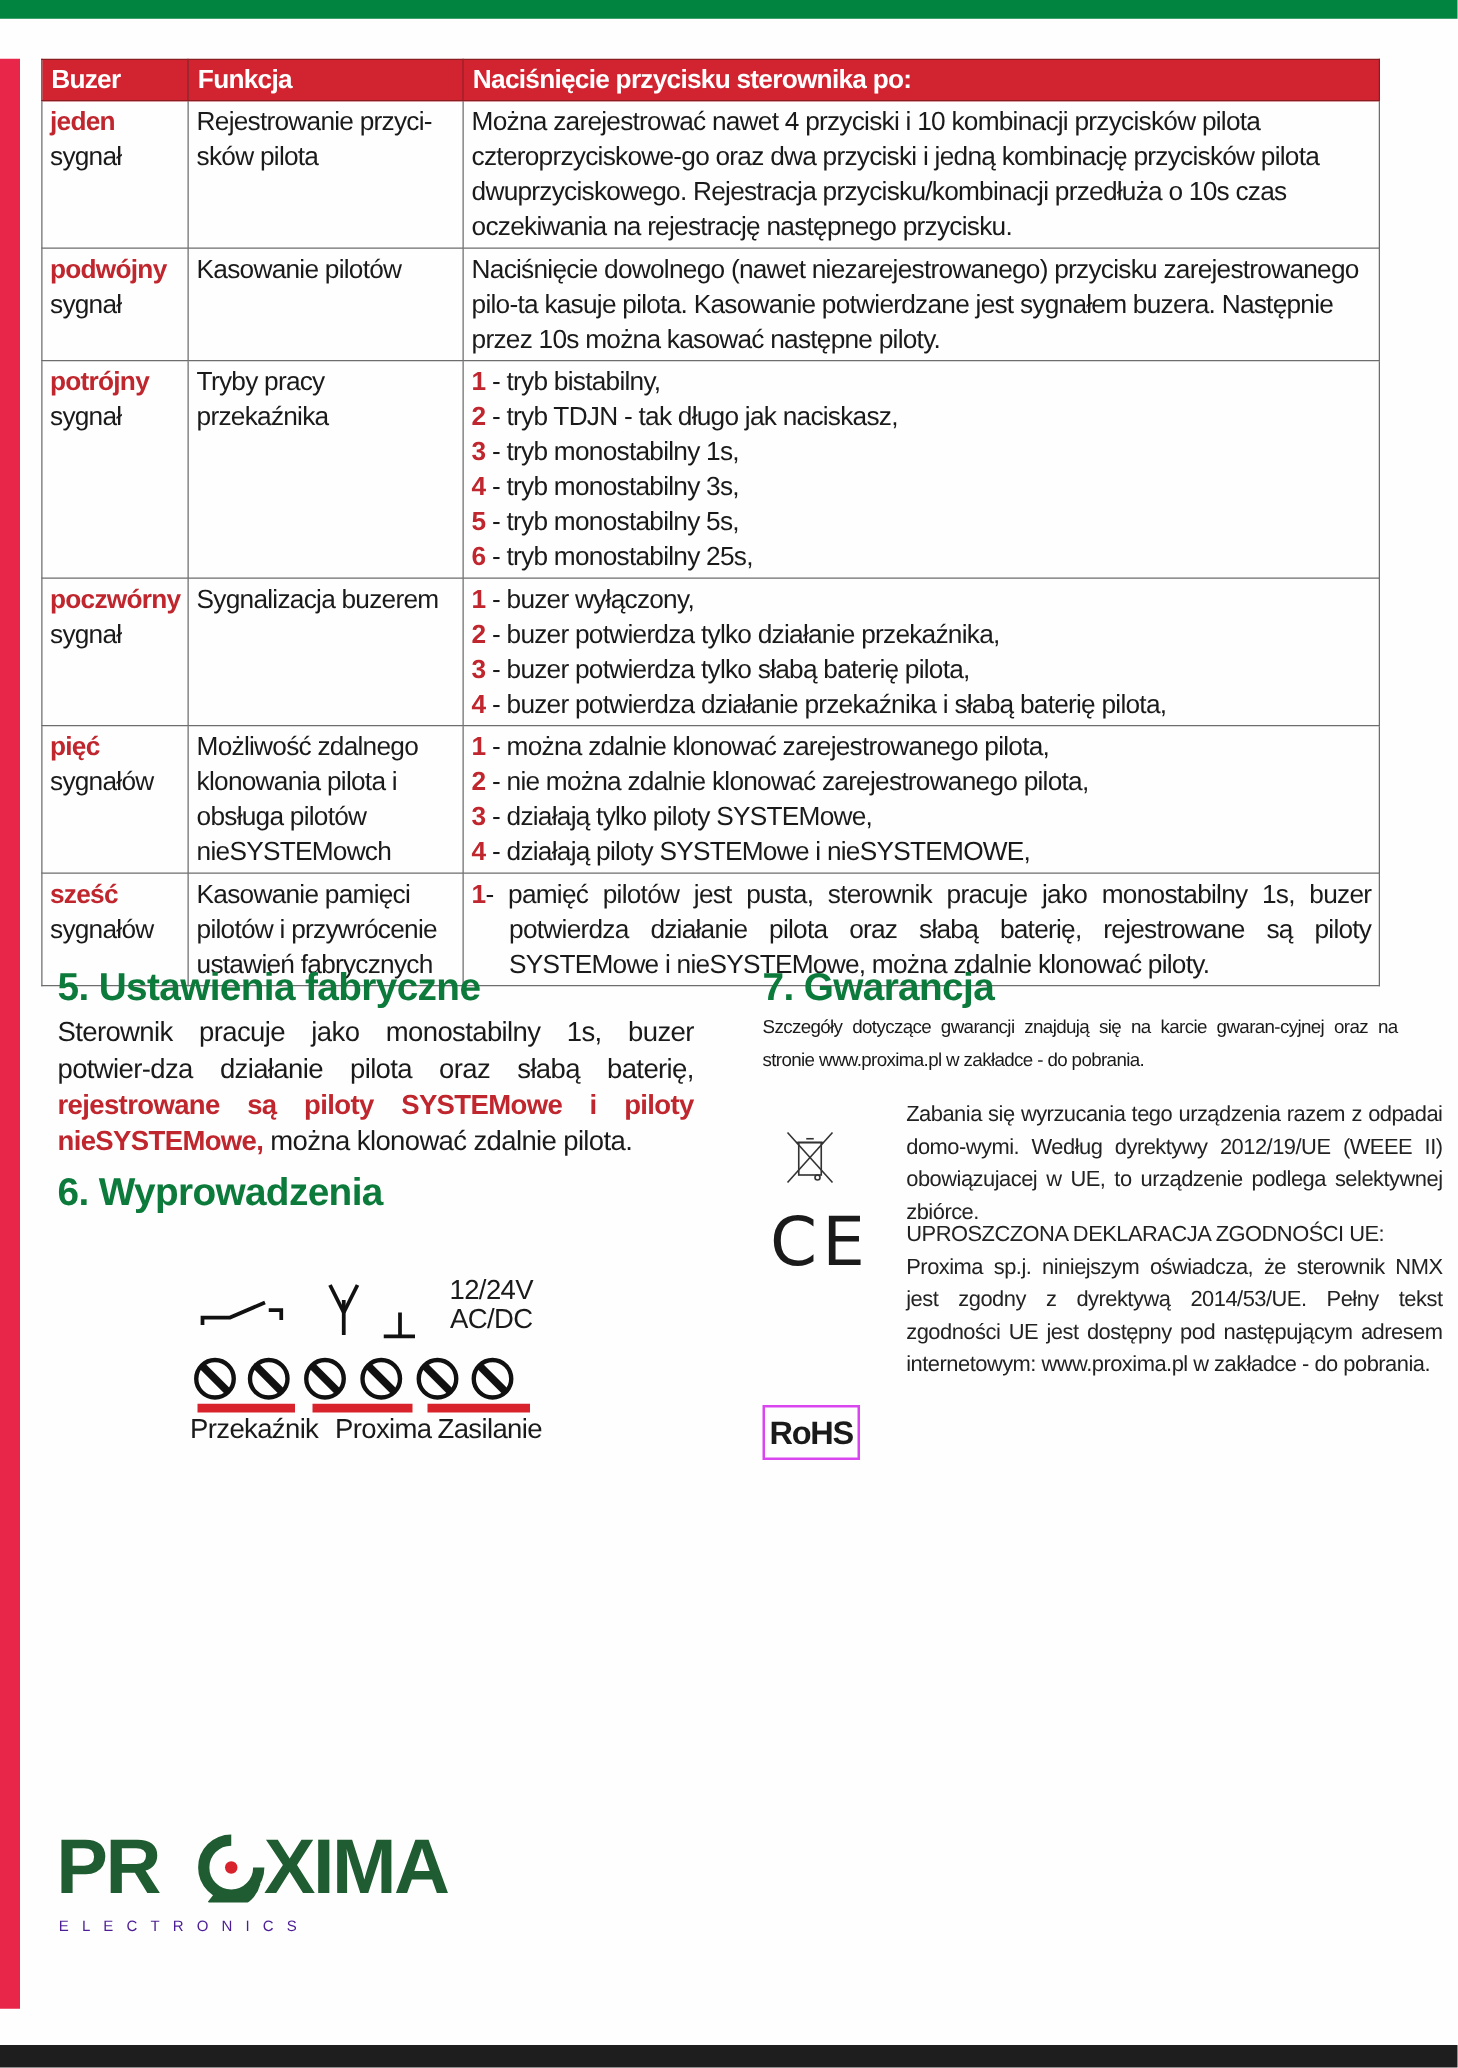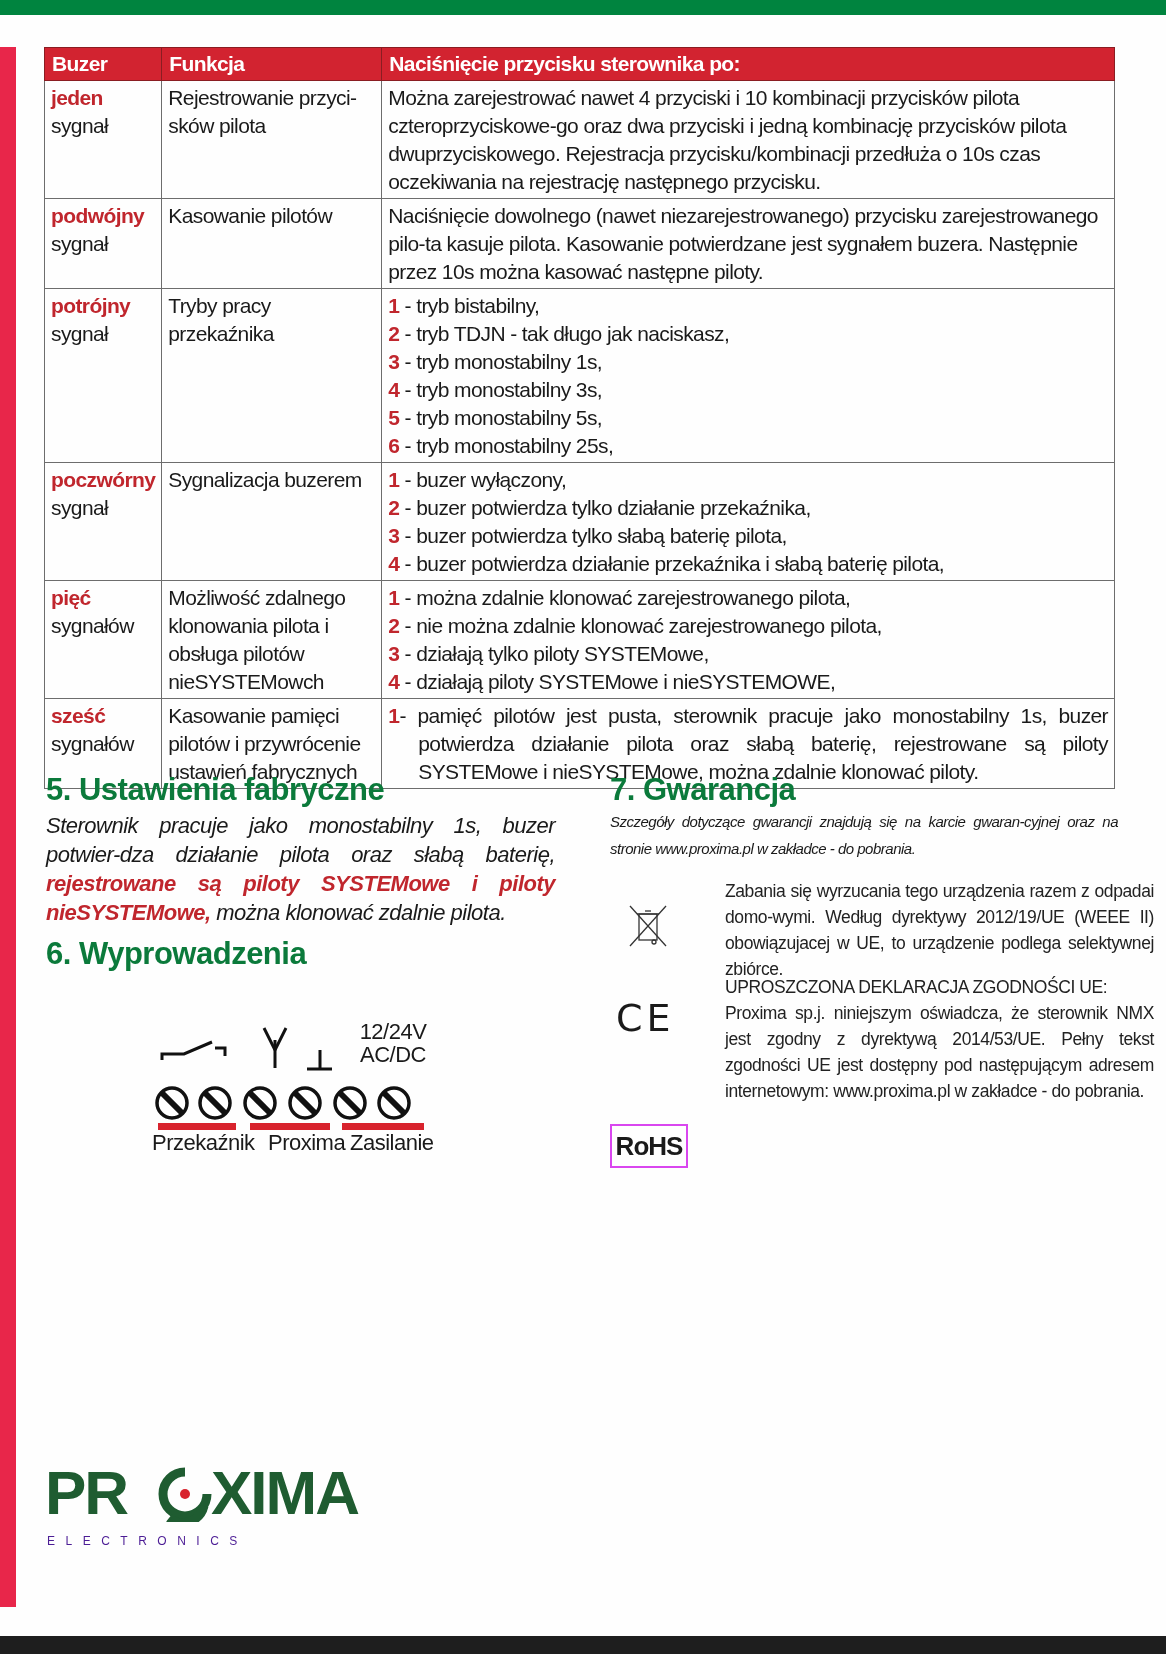--- a/index.html
+++ b/index.html
@@ -2,32 +2,32 @@
 <html><head>
 <meta charset="utf-8">
 <style>
   html,body{margin:0;padding:0;}
   body{width:1166px;height:1654px;background:#fefefe;position:relative;overflow:hidden;
        font-family:"Liberation Sans",sans-serif;color:#1a1a1a;}
   .topbar{position:absolute;left:0;top:0;width:1166px;height:15px;background:#00843f;}
   .sidebar{position:absolute;left:0;top:47px;width:16px;height:1560px;background:#e8264a;}
   .bottombar{position:absolute;left:0;top:1636px;width:1166px;height:18px;background:#1e1e1e;}
 
-  table.main{position:absolute;left:44px;top:47px;width:1071px;border-collapse:collapse;
+  table.main{position:absolute;left:33px;top:47px;width:1071px;border-collapse:collapse;
        font-size:21px;line-height:28px;letter-spacing:-0.6px;}
   table.main td, table.main th{border:1px solid #6d6d6d;vertical-align:top;padding:3px 6px 2px 6px;text-align:left;}
   table.main th{background:#d22330;color:#fff;font-weight:bold;font-size:21px;height:28px;padding:2px 7px;border-color:#8a1d22;}
   .c1{width:96px;} .c2{width:205px;}
   .buz-w{color:#c0262d;font-weight:bold;}
   .num{color:#c0262d;font-weight:bold;}
   .just{text-align:justify;}
   .hang{padding-left:30px;text-indent:-30px;}
 
   .h2{color:#0b7a3b;font-weight:bold;font-size:31px;letter-spacing:-0.5px;position:absolute;}
-  .para{position:absolute;font-size:22px;line-height:29px;text-align:justify;letter-spacing:-0.5px;font-style:italic;}
+  .para{position:absolute;font-size:22px;line-height:29px;text-align:justify;letter-spacing:-0.5px;}
   .red{color:#c0262d;font-weight:bold;}
   .small{position:absolute;font-size:17.5px;line-height:26px;text-align:justify;letter-spacing:-0.4px;color:#222;margin-left:36px;}
 
   .terminals{position:absolute;left:150px;top:1020px;width:300px;height:150px;}
   .rohs{position:absolute;left:610px;top:1124px;width:74px;height:40px;border:2px solid #d946ef;
         font-weight:bold;font-size:26px;text-align:center;line-height:40px;letter-spacing:-1px;}
   .logo{position:absolute;left:45px;top:1462px;}
   .logo-sub{position:absolute;left:47px;top:1534px;font-size:12px;letter-spacing:10.5px;color:#4c1d95;}
 </style>
 </head>
@@ -189,21 +189,21 @@
     <line x1="9" y1="10" x2="31" y2="10"></line>
     <line x1="17" y1="7" x2="23" y2="7"></line>
     <circle cx="26" cy="38" r="2"></circle>
     <line x1="2" y1="2" x2="38" y2="42"></line>
     <line x1="38" y1="2" x2="2" y2="42"></line>
   </svg>
 </div>
 <div class="small" style="left:689px;top:878px;width:429px;">Zabania się wyrzucania tego urządzenia razem z odpadai domo-wymi. Według dyrektywy 2012/19/UE (WEEE II) obowiązujacej w UE, to urządzenie podlega selektywnej zbiórce.</div>
 
 <div class="small" style="left:689px;top:974px;width:429px;">UPROSZCZONA DEKLARACJA ZGODNOŚCI UE:</div>
-<div style="position:absolute;left:616px;top:988px;font-size:38px;line-height:60px;letter-spacing:4px;font-family:'DejaVu Sans',sans-serif;">CE</div>
+<div style="position:absolute;left:616px;top:964px;font-size:54px;line-height:60px;letter-spacing:4px;font-family:'DejaVu Sans',sans-serif;">CE</div>
 <div class="small" style="left:689px;top:1000px;width:429px;">Proxima sp.j. niniejszym oświadcza, że sterownik NMX jest zgodny z dyrektywą 2014/53/UE. Pełny tekst zgodności UE jest dostępny pod następującym adresem internetowym: www.proxima.pl w zakładce - do pobrania.</div>
 
 <div class="rohs">RoHS</div>
 
 <div class="logo">
   <svg width="320" height="60" viewBox="0 0 320 60">
     <text x="0" y="52" font-family="Liberation Sans, sans-serif" font-weight="bold" font-size="62" fill="#1f5c31" letter-spacing="-2" id="logo-a">PR</text>
     <g>
       <path d="M140 10 A22 22 0 1 0 162 32" stroke="#1f5c31" stroke-width="9" fill="none"></path>
       <path d="M124 56 A22 22 0 0 0 159 44" stroke="#1f5c31" stroke-width="9" fill="none"></path>

